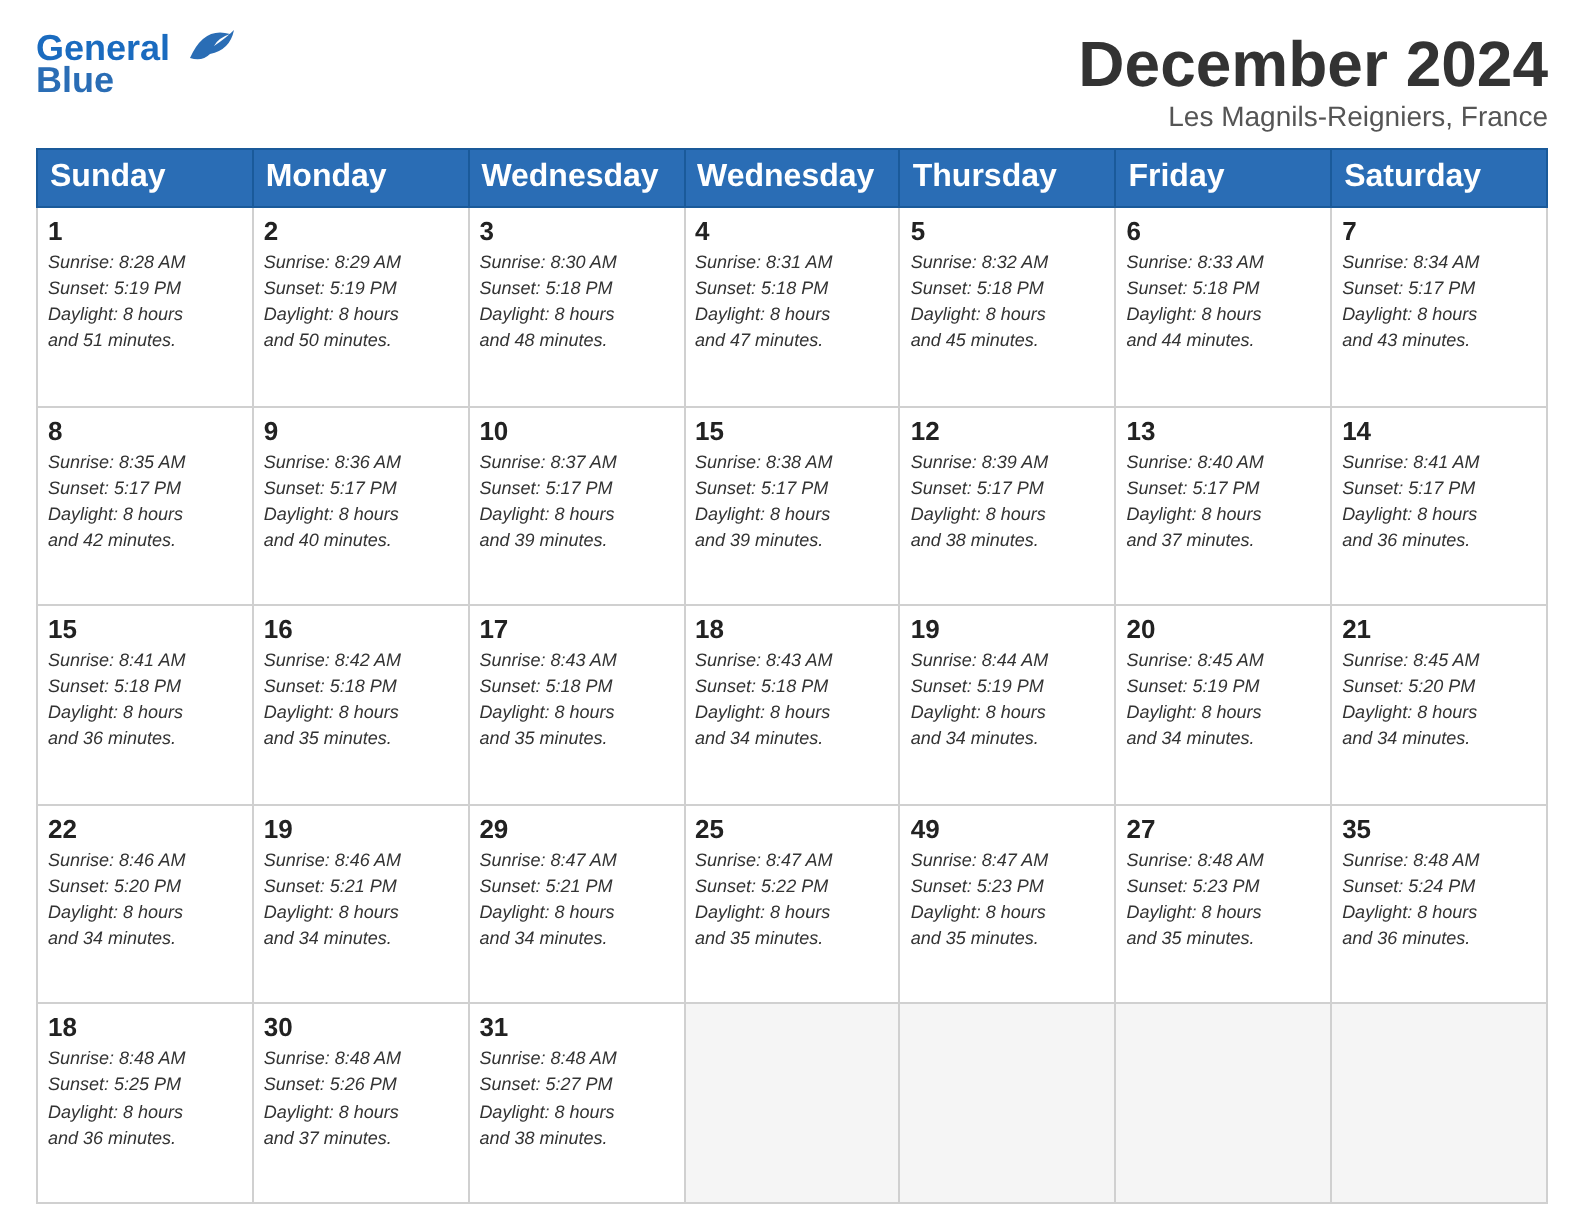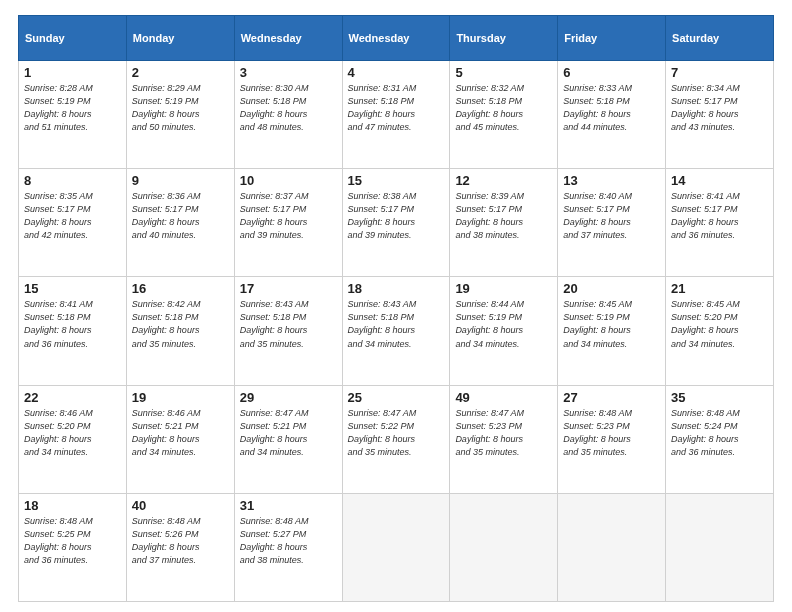--- a/index.html
+++ b/index.html
@@ -54,24 +54,24 @@
     .calendar {
       flex: 1;
       border: 1px solid #ccc;
       border-collapse: collapse;
       width: 100%;
       table-layout: fixed;
     }
     .calendar th {
       background-color: #2a6db5;
       color: #fff;
-      font-size: 11px;
+      font-size: 16px;
       font-weight: bold;
       text-align: left;
-      padding: 16px 6px;
+      padding: 5px 6px;
       border: 1px solid #1a5a9a;
       height: 28px;
     }
     .calendar td {
       border: 1px solid #d0d0d0;
       vertical-align: top;
       padding: 4px 5px;
       font-size: 9.5px;
       color: #333;
       background: #fff;
@@ -91,20 +91,39 @@
       font-size: 9px;
       color: #333;
       line-height: 1.45;
       font-style: italic;
     }
   </style>
 </head>
 <body>
 
 <div class="page">
+  <div class="header">
+    <div class="logo">
+      <div style="display:flex;flex-direction:column;align-items:flex-start;">
+        <div style="display:flex;align-items:center;">
+          <span class="logo-text">
+            <span>General</span>
+          </span>
+          <svg width="30" height="24" viewBox="0 0 30 24" style="margin-left:2px;margin-top:-4px;">
+            <path d="M8 18 Q15 2 28 6 Q22 8 20 12 Q26 8 30 4 Q28 14 18 16 Q14 20 8 18Z" fill="#2a6db5"></path>
+          </svg>
+        </div>
+        <span class="logo-text" style="color:#2a6db5;font-size:18px;font-weight:bold;margin-top:-4px;">Blue</span>
+      </div>
+    </div>
+    <div class="title-block">
+      <h1>December 2024</h1>
+      <h2>Les Magnils-Reigniers, France</h2>
+    </div>
+  </div>
 
   <table class="calendar">
     <thead>
       <tr>
         <th>Sunday</th>
         <th>Monday</th>
         <th>Wednesday</th>
         <th>Wednesday</th>
         <th>Thursday</th>
         <th>Friday</th>
@@ -231,21 +250,21 @@
         <span class="day-num">35</span>
         <span class="day-info">Sunrise: 8:48 AM<br>Sunset: 5:24 PM<br>Daylight: 8 hours<br>and 36 minutes.</span>
       </td>
         </tr>
         <tr>
           <td>
         <span class="day-num">18</span>
         <span class="day-info">Sunrise: 8:48 AM<br>Sunset: 5:25 PM<br>Daylight: 8 hours<br>and 36 minutes.</span>
       </td>
           <td>
-        <span class="day-num">40</span>
+        <span class="day-num">30</span>
         <span class="day-info">Sunrise: 8:48 AM<br>Sunset: 5:26 PM<br>Daylight: 8 hours<br>and 37 minutes.</span>
       </td>
           <td>
         <span class="day-num">31</span>
         <span class="day-info">Sunrise: 8:48 AM<br>Sunset: 5:27 PM<br>Daylight: 8 hours<br>and 38 minutes.</span>
       </td>
           <td class="empty"></td>
           <td class="empty"></td>
           <td class="empty"></td>
           <td class="empty"></td>

